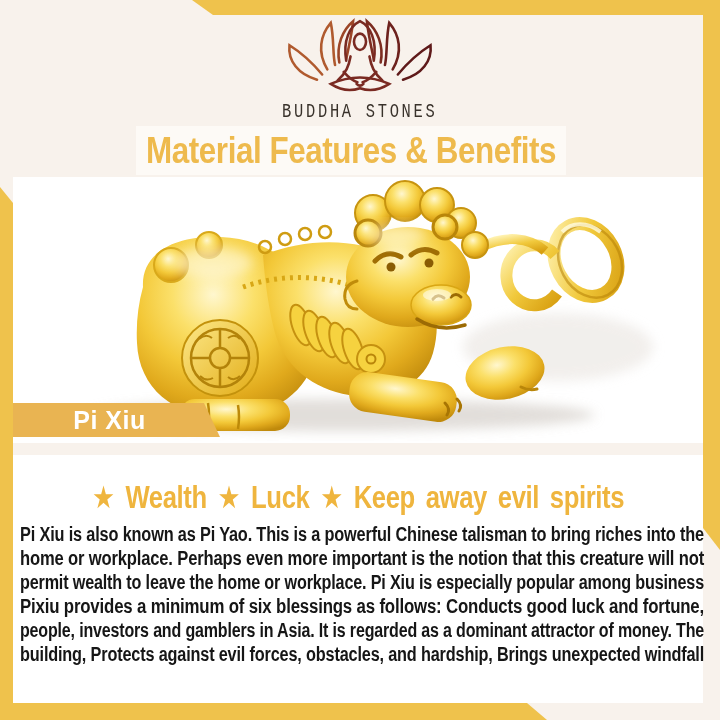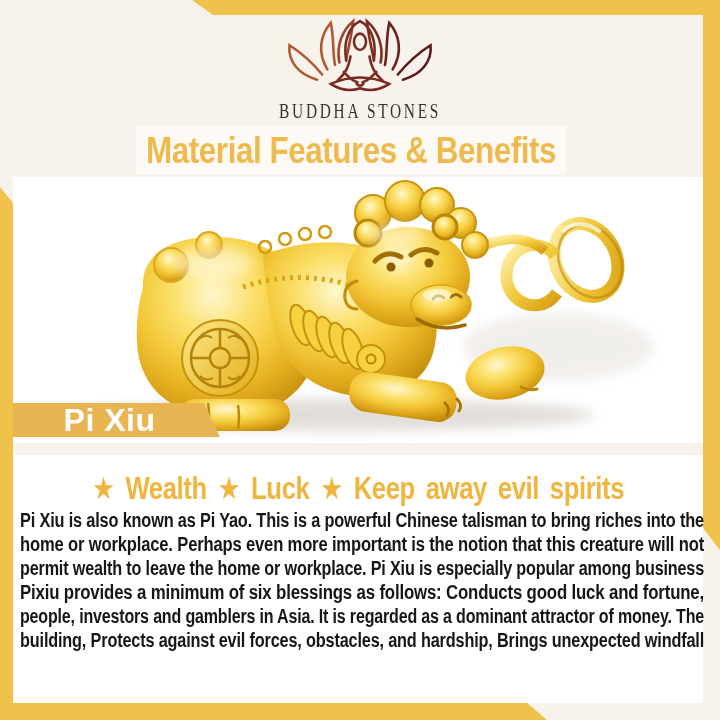--- a/index.html
+++ b/index.html
@@ -41,21 +41,21 @@
     clip-path:polygon(0 0,527px 0,547px 100%,0 100%);
   }
   
   .logo{
     position:absolute;left:50%;top:16px;transform:translateX(-50%);
     width:172px;height:86px;
   }
   .brand{
     position:absolute;left:0;top:100px;width:720px;
     text-align:center;
-    font-family:Liberation Serif, serif;
+    font-family:Liberation Mono, monospace;
     font-size:20px;letter-spacing:3.5px;color:var(--brand-brown);
   }
   .title-band{
     position:absolute;left:136px;top:126px;width:430px;height:49px;
     background:var(--title-band);
     display:flex;align-items:center;justify-content:center;
   }
   .title-band h1{
     margin:0;font-size:36px;font-weight:bold;color:var(--title-orange);
     white-space:nowrap;display:inline-block;letter-spacing:-0.5px;
@@ -66,38 +66,38 @@
     background:var(--panel-white);
   }
   .photo-panel svg{display:block;width:690px;height:266px;}
   .pixiu-banner{
     position:absolute;left:13px;top:403px;width:207px;height:34px;
     background:var(--banner-yellow);
     clip-path:polygon(0 0,191px 0,207px 100%,0 100%);
     display:flex;align-items:center;justify-content:center;
   }
   .pixiu-banner span{
-    color:#fff;font-size:32px;font-weight:bold;letter-spacing:0.5px;
+    color:#fff;font-size:25px;font-weight:bold;letter-spacing:0.5px;
     padding-right:14px;
   }
   
   .text-panel{
     position:absolute;left:13px;top:455px;width:690px;height:248px;
     background:var(--panel-white);
   }
   .benefits-headline-row{
-    margin-top:15px;text-align:center;height:38px;
+    margin-top:24px;text-align:center;height:38px;
   }
   .benefits-headline{
     display:inline-block;white-space:nowrap;
     font-size:31px;font-weight:bold;color:var(--headline-orange);
     word-spacing:5px;letter-spacing:-0.5px;
   }
   .paragraph{
-    padding-left:7px;
+    margin-top:5px;padding-left:7px;
   }
   .paragraph .line{
     display:inline-block;white-space:nowrap;
     font-size:19.5px;font-weight:bold;color:var(--body-text);
     letter-spacing:-0.2px;
   }
   .paragraph .line-row{height:24px;line-height:24px;}
 </style>
 </head>
 <body>

